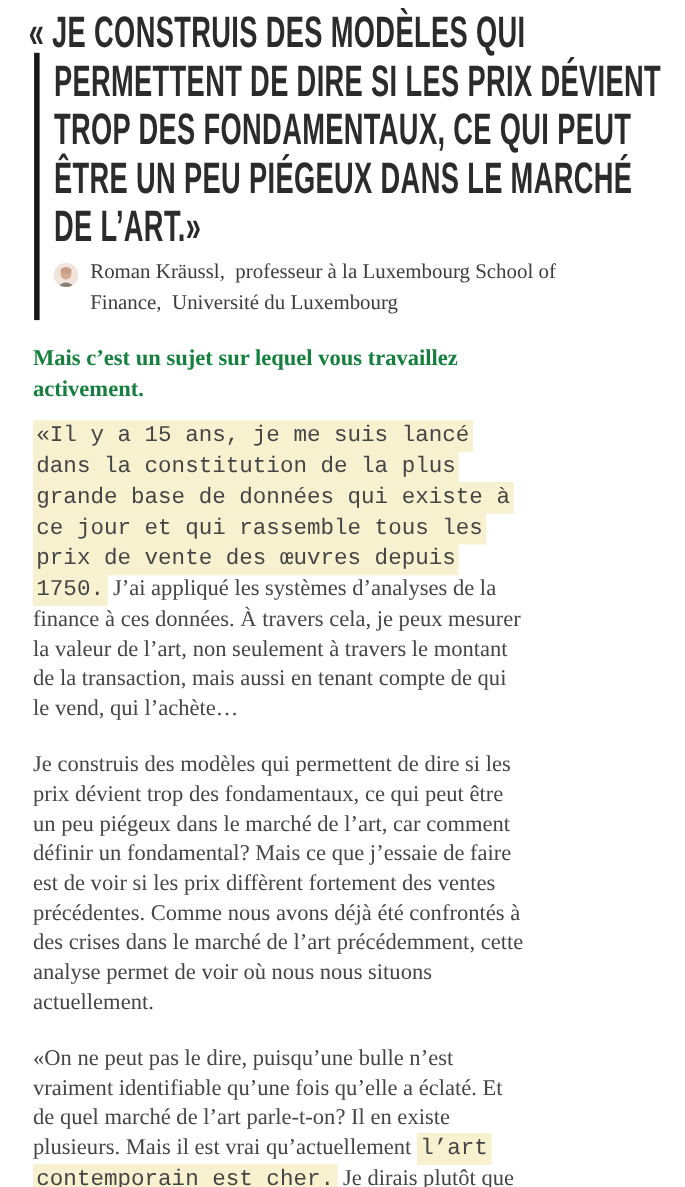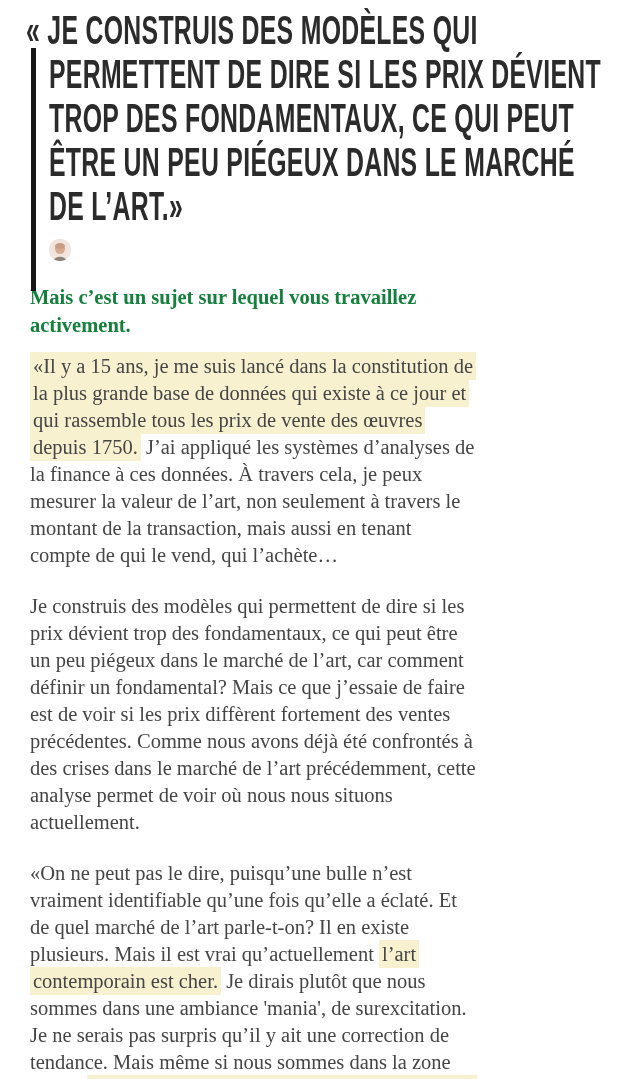--- a/index.html
+++ b/index.html
@@ -77,39 +77,41 @@
     font-size: 20.5px;
     line-height: 27px;
     margin: 0 0 24px 0;
   }
   mark.hl {
     background: #f8f1d0;
     color: inherit;
     padding: 3px 3px;
     -webkit-box-decoration-break: clone;
     box-decoration-break: clone;
+    font-family: Liberation Mono, monospace;
   }
 </style>
 </head>
 <body>
 
 <div class="page">
 
   <section class="pullquote">
     <div class="accent-bar"></div>
     <h2 class="quote-text">« JE CONSTRUIS DES MODÈLES QUI PERMETTENT DE DIRE SI LES PRIX DÉVIENT TROP DES FONDAMENTAUX, CE QUI PEUT ÊTRE UN PEU PIÉGEUX DANS LE MARCHÉ DE L’ART.»</h2>
     <div class="attribution">
       <span class="avatar">
         <svg width="22" height="22" viewBox="0 0 22 22">
           <circle cx="11" cy="11" r="11" fill="#f0e4dd"></circle>
           <ellipse cx="11" cy="9.5" rx="5" ry="5.6" fill="#d7ab92"></ellipse>
           <ellipse cx="11" cy="7" rx="5" ry="3" fill="#c89c85"></ellipse>
           <path d="M3 22 Q11 13.5 19 22 Z" fill="#8a8078"></path>
         </svg>
       </span>
+      <p class="attr-text">Roman Kräussl,  professeur à la Luxembourg School of Finance,  Université du Luxembourg</p>
     </div>
   </section>
 
   <section class="content">
 
     <h3 class="question question-first">Mais c’est un sujet sur lequel vous travaillez activement.</h3>
 
     <p class="para"><mark class="hl">«Il y a 15 ans, je me suis lancé dans la constitution de la plus grande base de données qui existe à ce jour et qui rassemble tous les prix de vente des œuvres depuis 1750.</mark><span> J’ai appliqué les systèmes d’analyses de la finance à ces données. À travers cela, je peux mesurer la valeur de l’art, non seulement à travers le montant de la transaction, mais aussi en tenant compte de qui le vend, qui l’achète…</span></p>
 
     <p class="para">Je construis des modèles qui permettent de dire si les prix dévient trop des fondamentaux, ce qui peut être un peu piégeux dans le marché de l’art, car comment définir un fondamental? Mais ce que j’essaie de faire est de voir si les prix diffèrent fortement des ventes précédentes. Comme nous avons déjà été confrontés à des crises dans le marché de l’art précédemment, cette analyse permet de voir où nous nous situons actuellement.</p>

